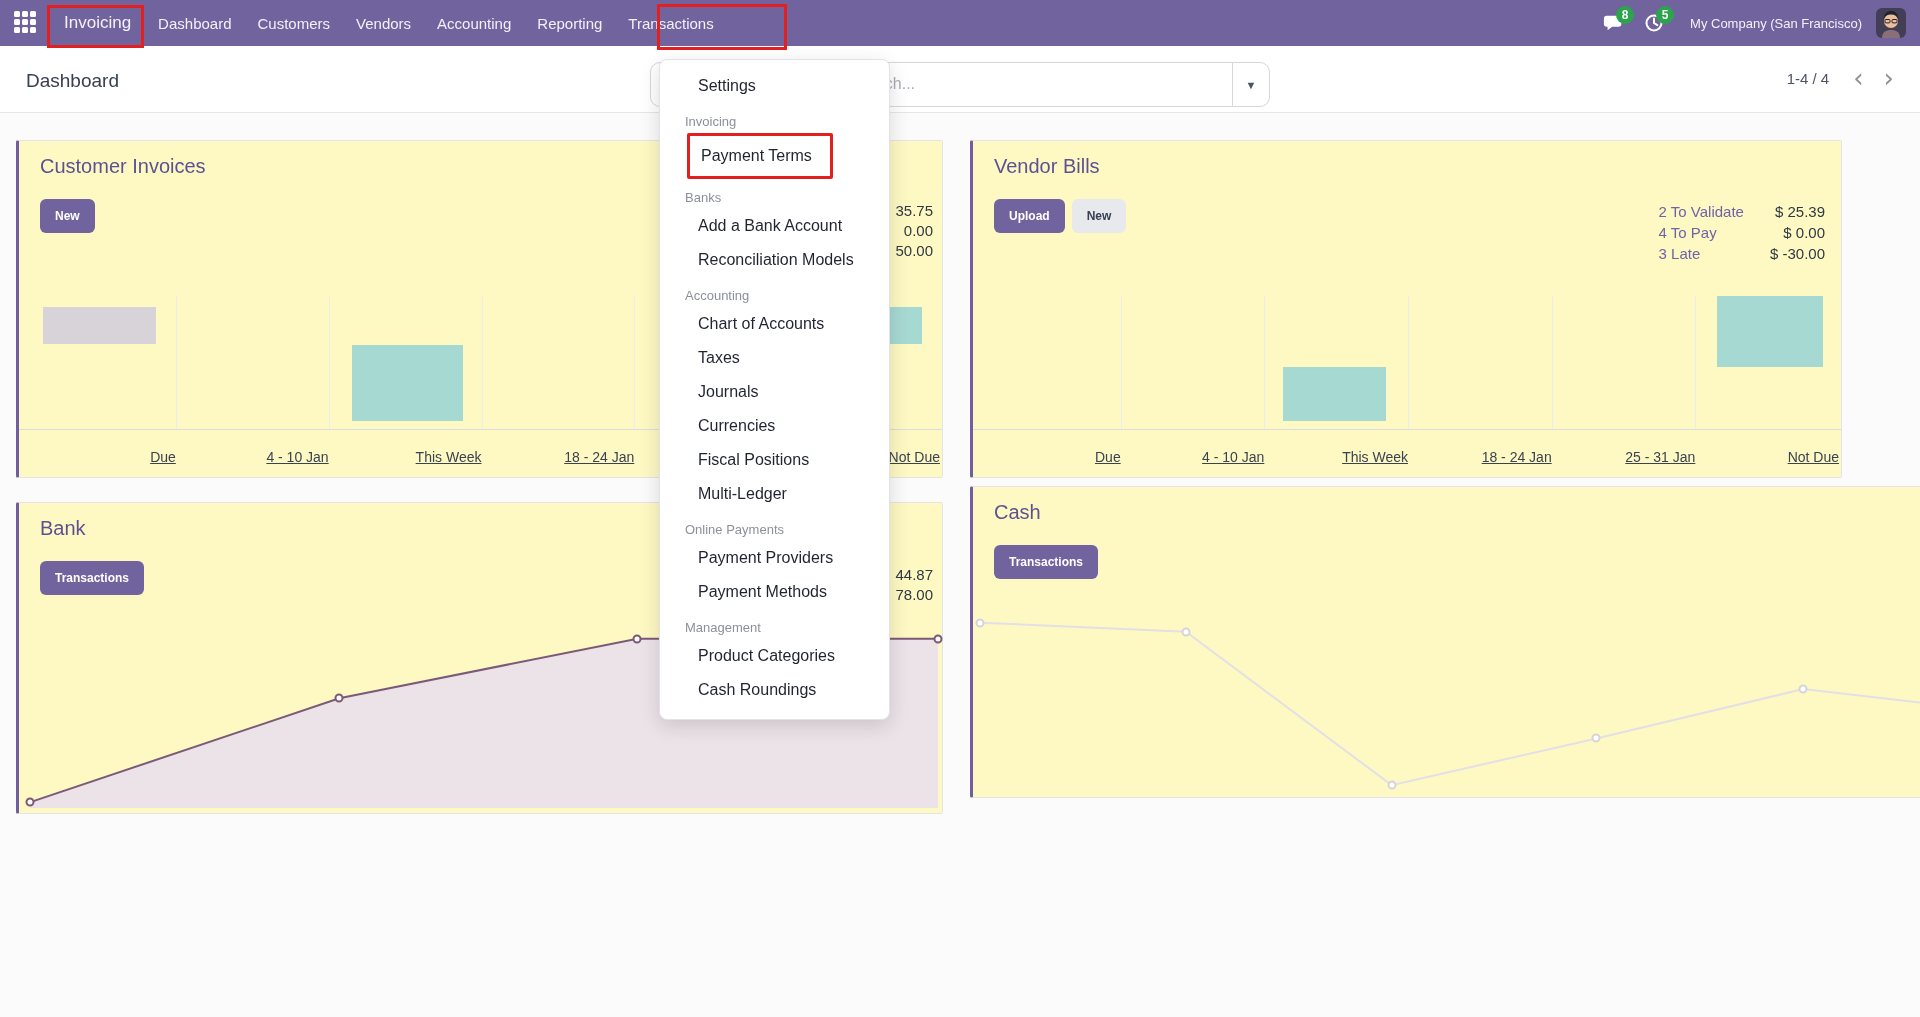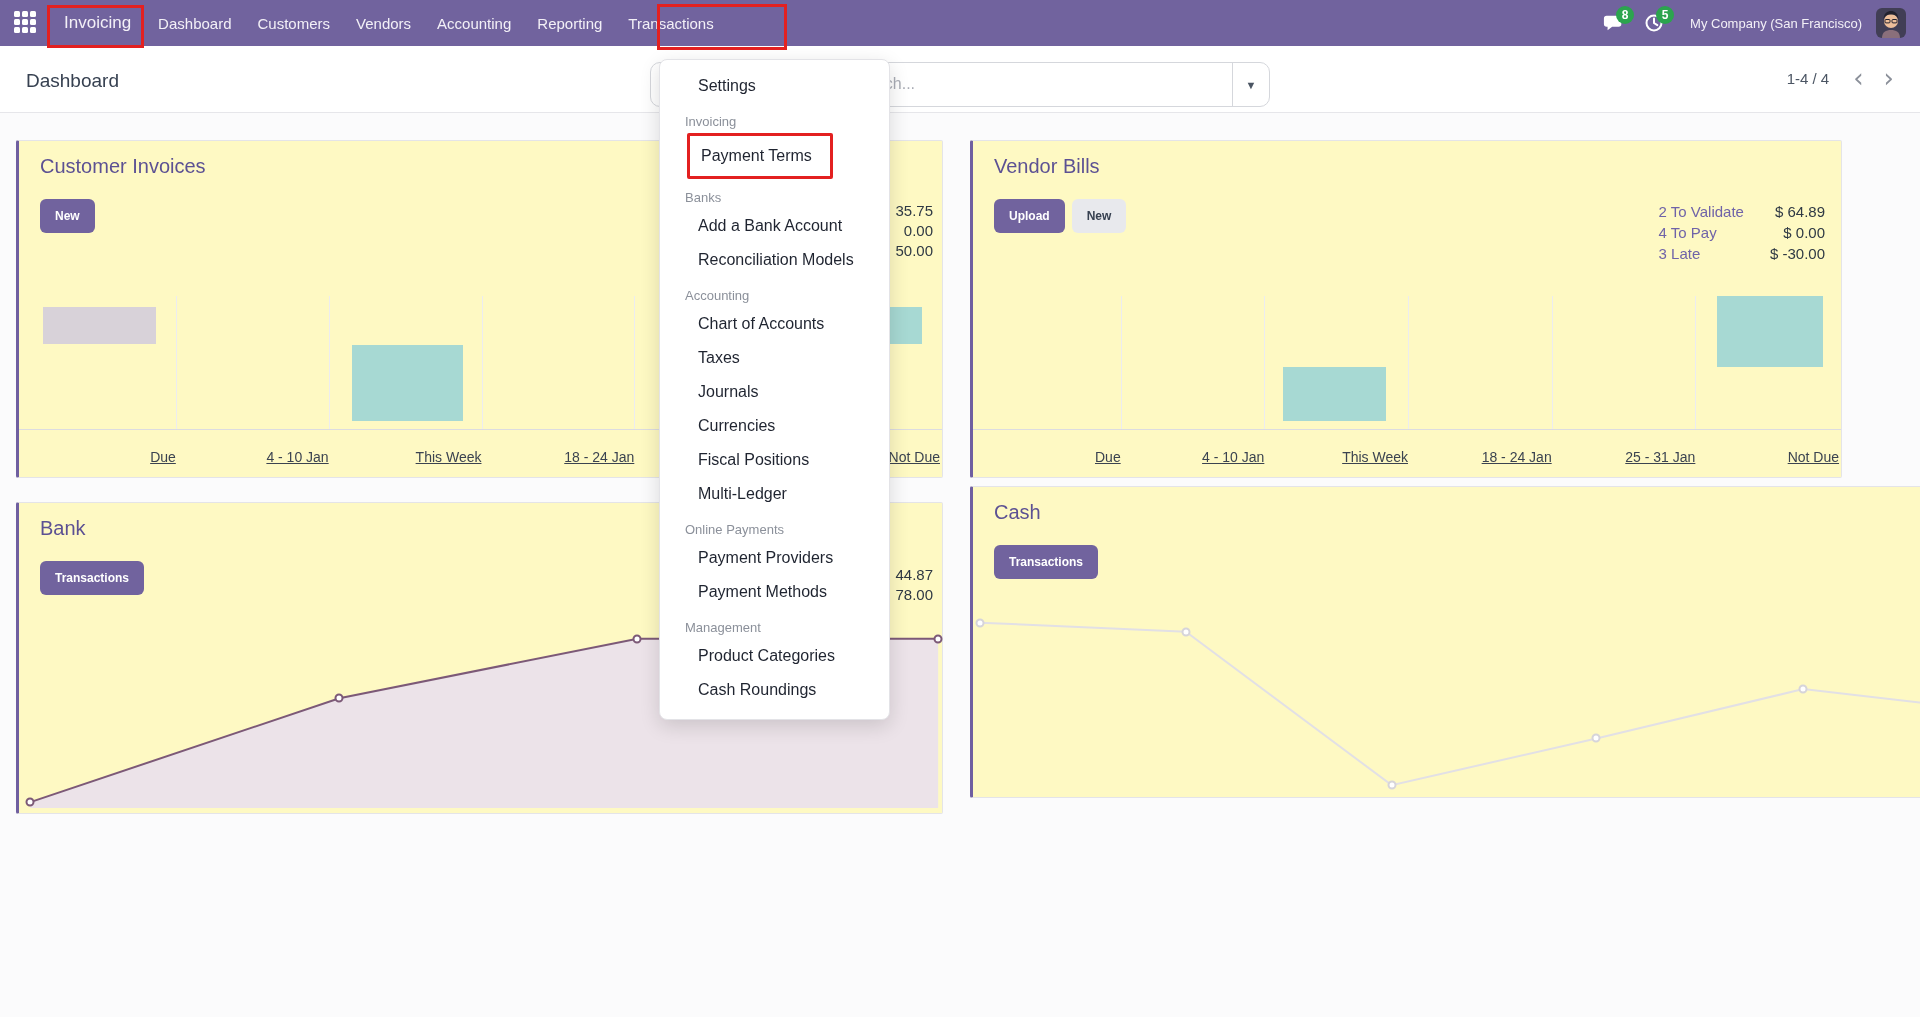--- a/index.html
+++ b/index.html
@@ -188,21 +188,21 @@
 </div>
 
 <div class="card" id="card-vendor">
   <div class="card-title">Vendor Bills</div>
   <div class="card-buttons">
     <button class="btn primary">Upload</button>
     <button class="btn secondary">New</button>
   </div>
   <div class="stats" id="vendor-stats">
       <span class="stat-label">2 To Validate</span>
-      <span class="stat-value">$ 64.89</span>
+      <span class="stat-value">$ 25.39</span>
       <span class="stat-label">4 To Pay</span>
       <span class="stat-value">$ 0.00</span>
       <span class="stat-label">3 Late</span>
       <span class="stat-value">$ -30.00</span>
     </div>
   <div class="plot">
       <div class="gridline" style="left: 16.6667%;"></div>
       <div class="gridline" style="left: 33.3333%;"></div>
       <div class="gridline" style="left: 50%;"></div>
       <div class="gridline" style="left: 66.6667%;"></div>

